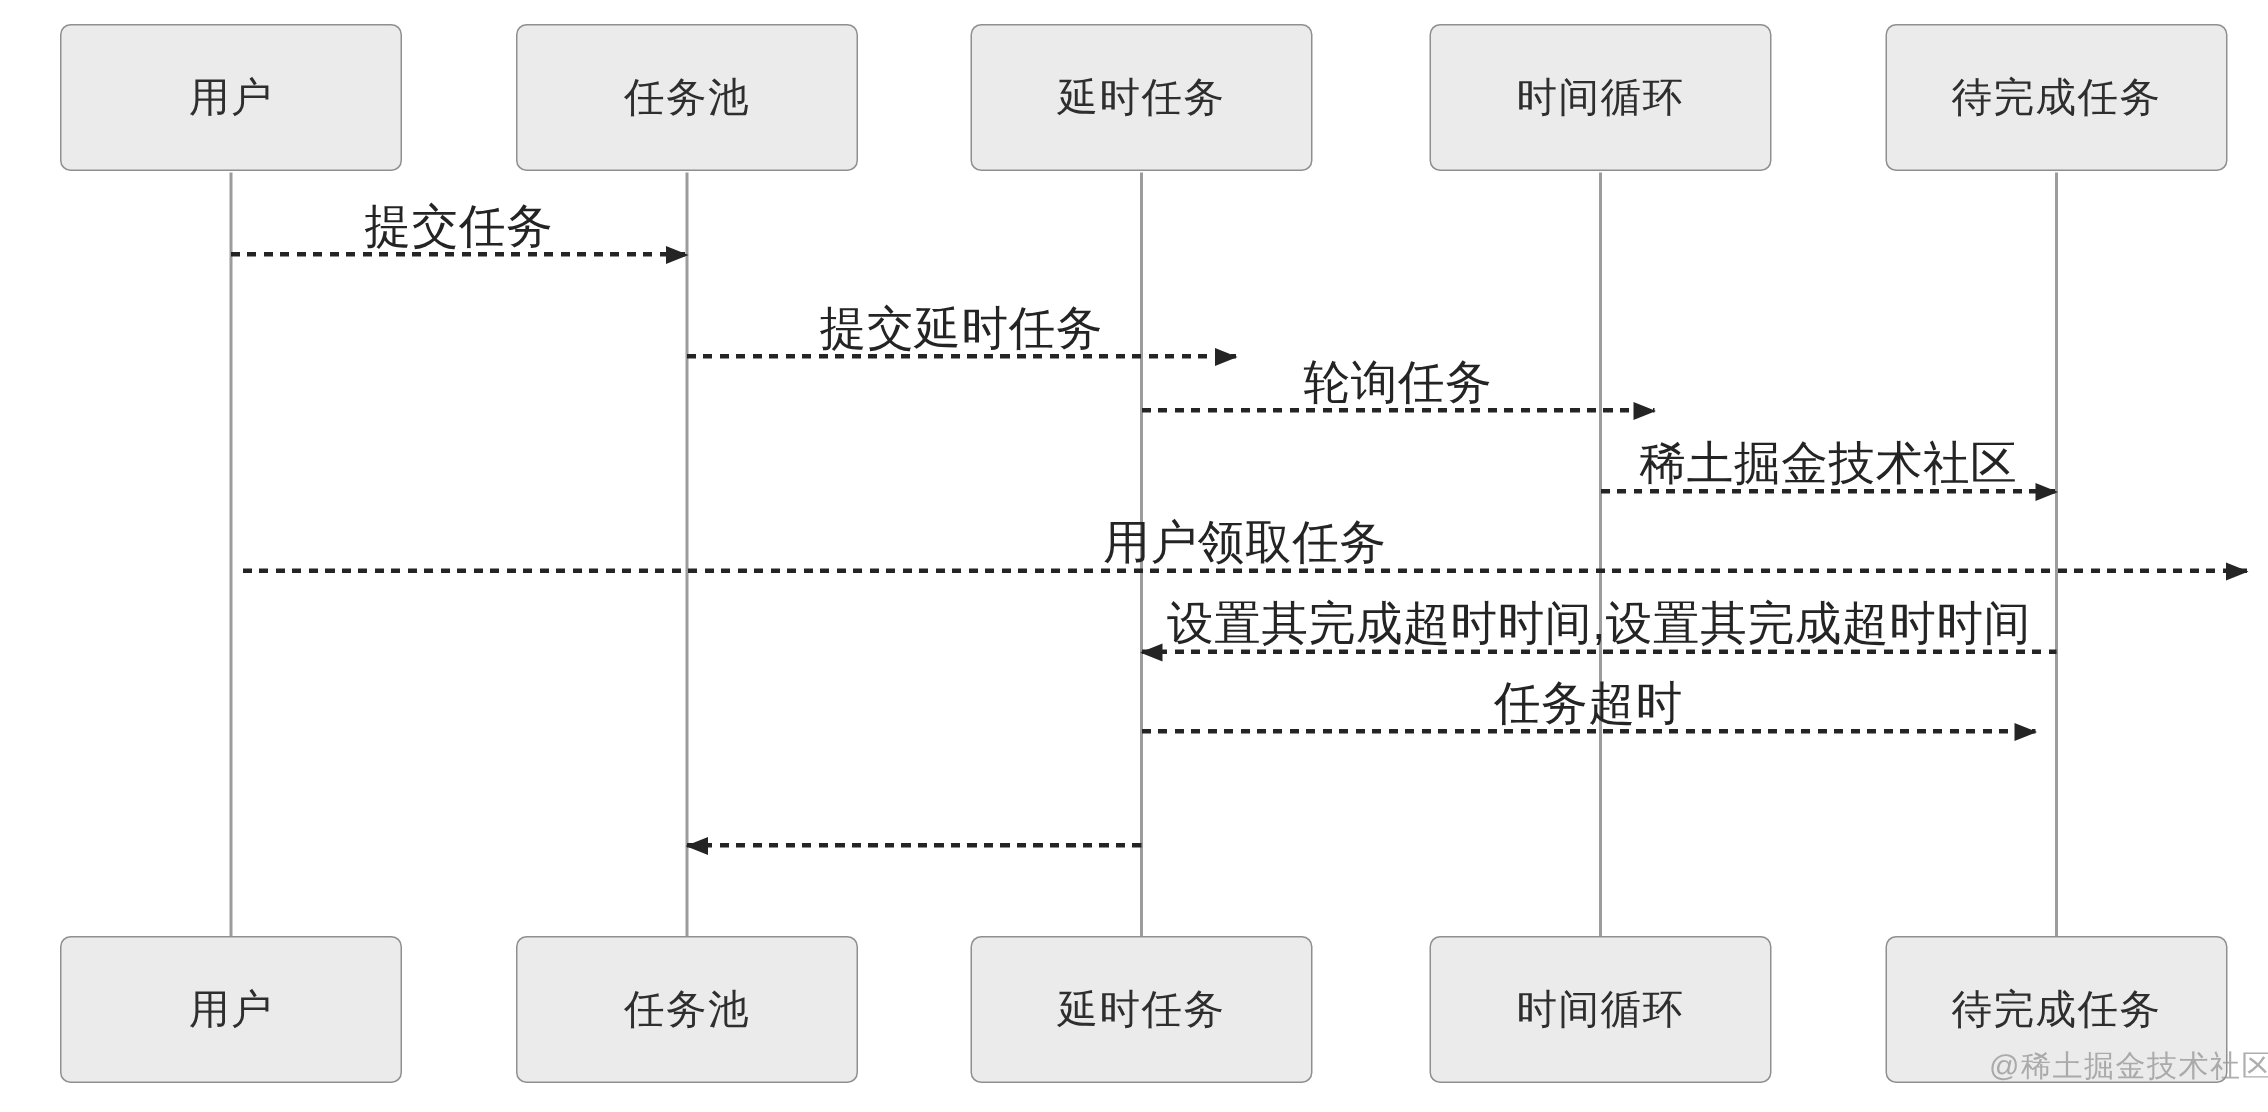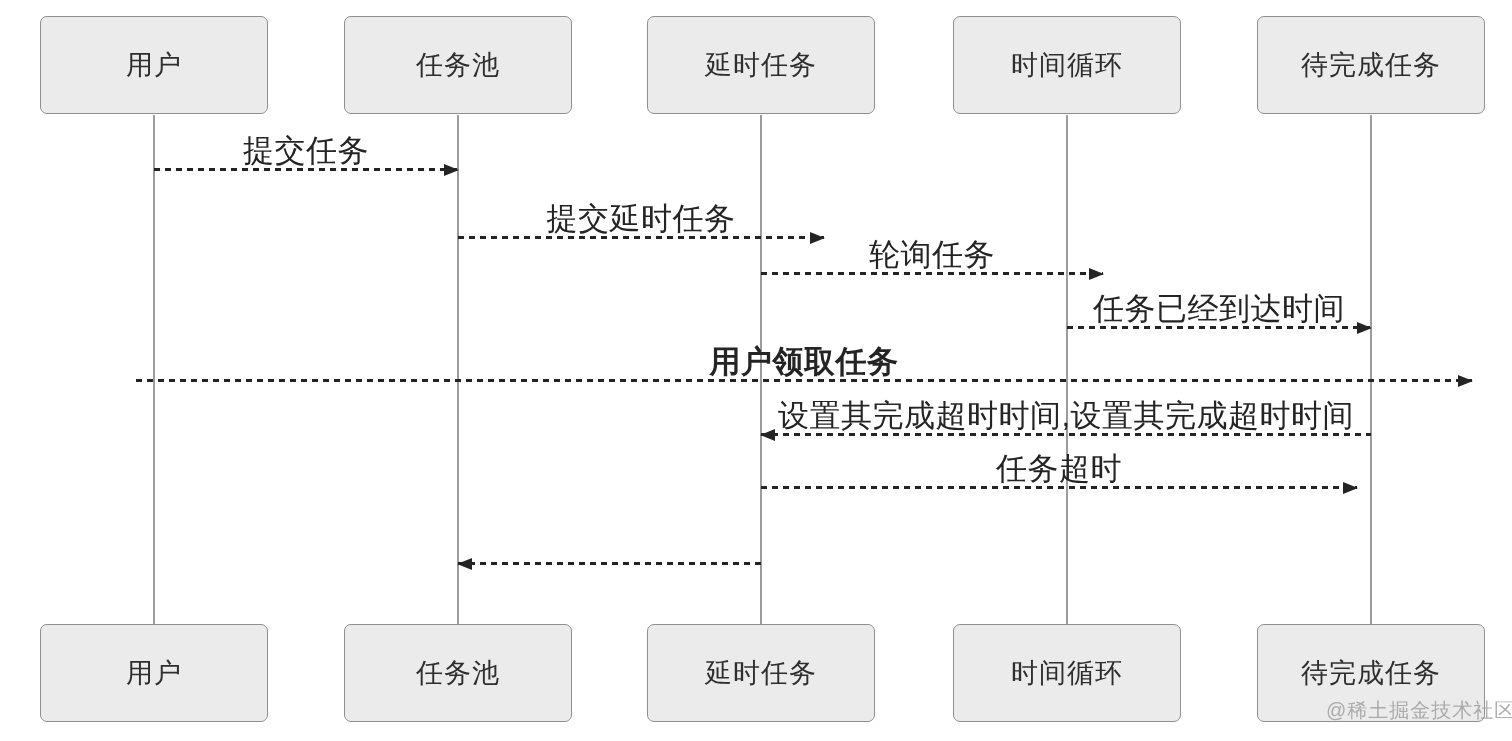--- a/index.html
+++ b/index.html
@@ -82,27 +82,27 @@
   </div>
 
   <div class="message" style="left:761px; width:342px; top:240px;">
     <div class="msg-label">轮询任务</div>
     <div class="msg-line">
         <i class="head head-right"></i>
       </div>
   </div>
 
   <div class="message" style="left:1067px; width:304px; top:294px;">
-    <div class="msg-label">任务已经到达时间</div>
+    <div class="msg-label">稀土掘金技术社区</div>
     <div class="msg-line">
         <i class="head head-right"></i>
       </div>
   </div>
 
-  <div class="message" style="left:136px; width:1336px; top:347px;font-weight:bold;">
+  <div class="message" style="left:162px; width:1336px; top:347px;">
     <div class="msg-label">用户领取任务</div>
     <div class="msg-line">
         <i class="head head-right"></i>
       </div>
   </div>
 
   <div class="message" style="left:761px; width:610px; top:401px;">
     <div class="msg-label">设置其完成超时时间,设置其完成超时时间</div>
     <div class="msg-line">
         <i class="head head-left"></i>

